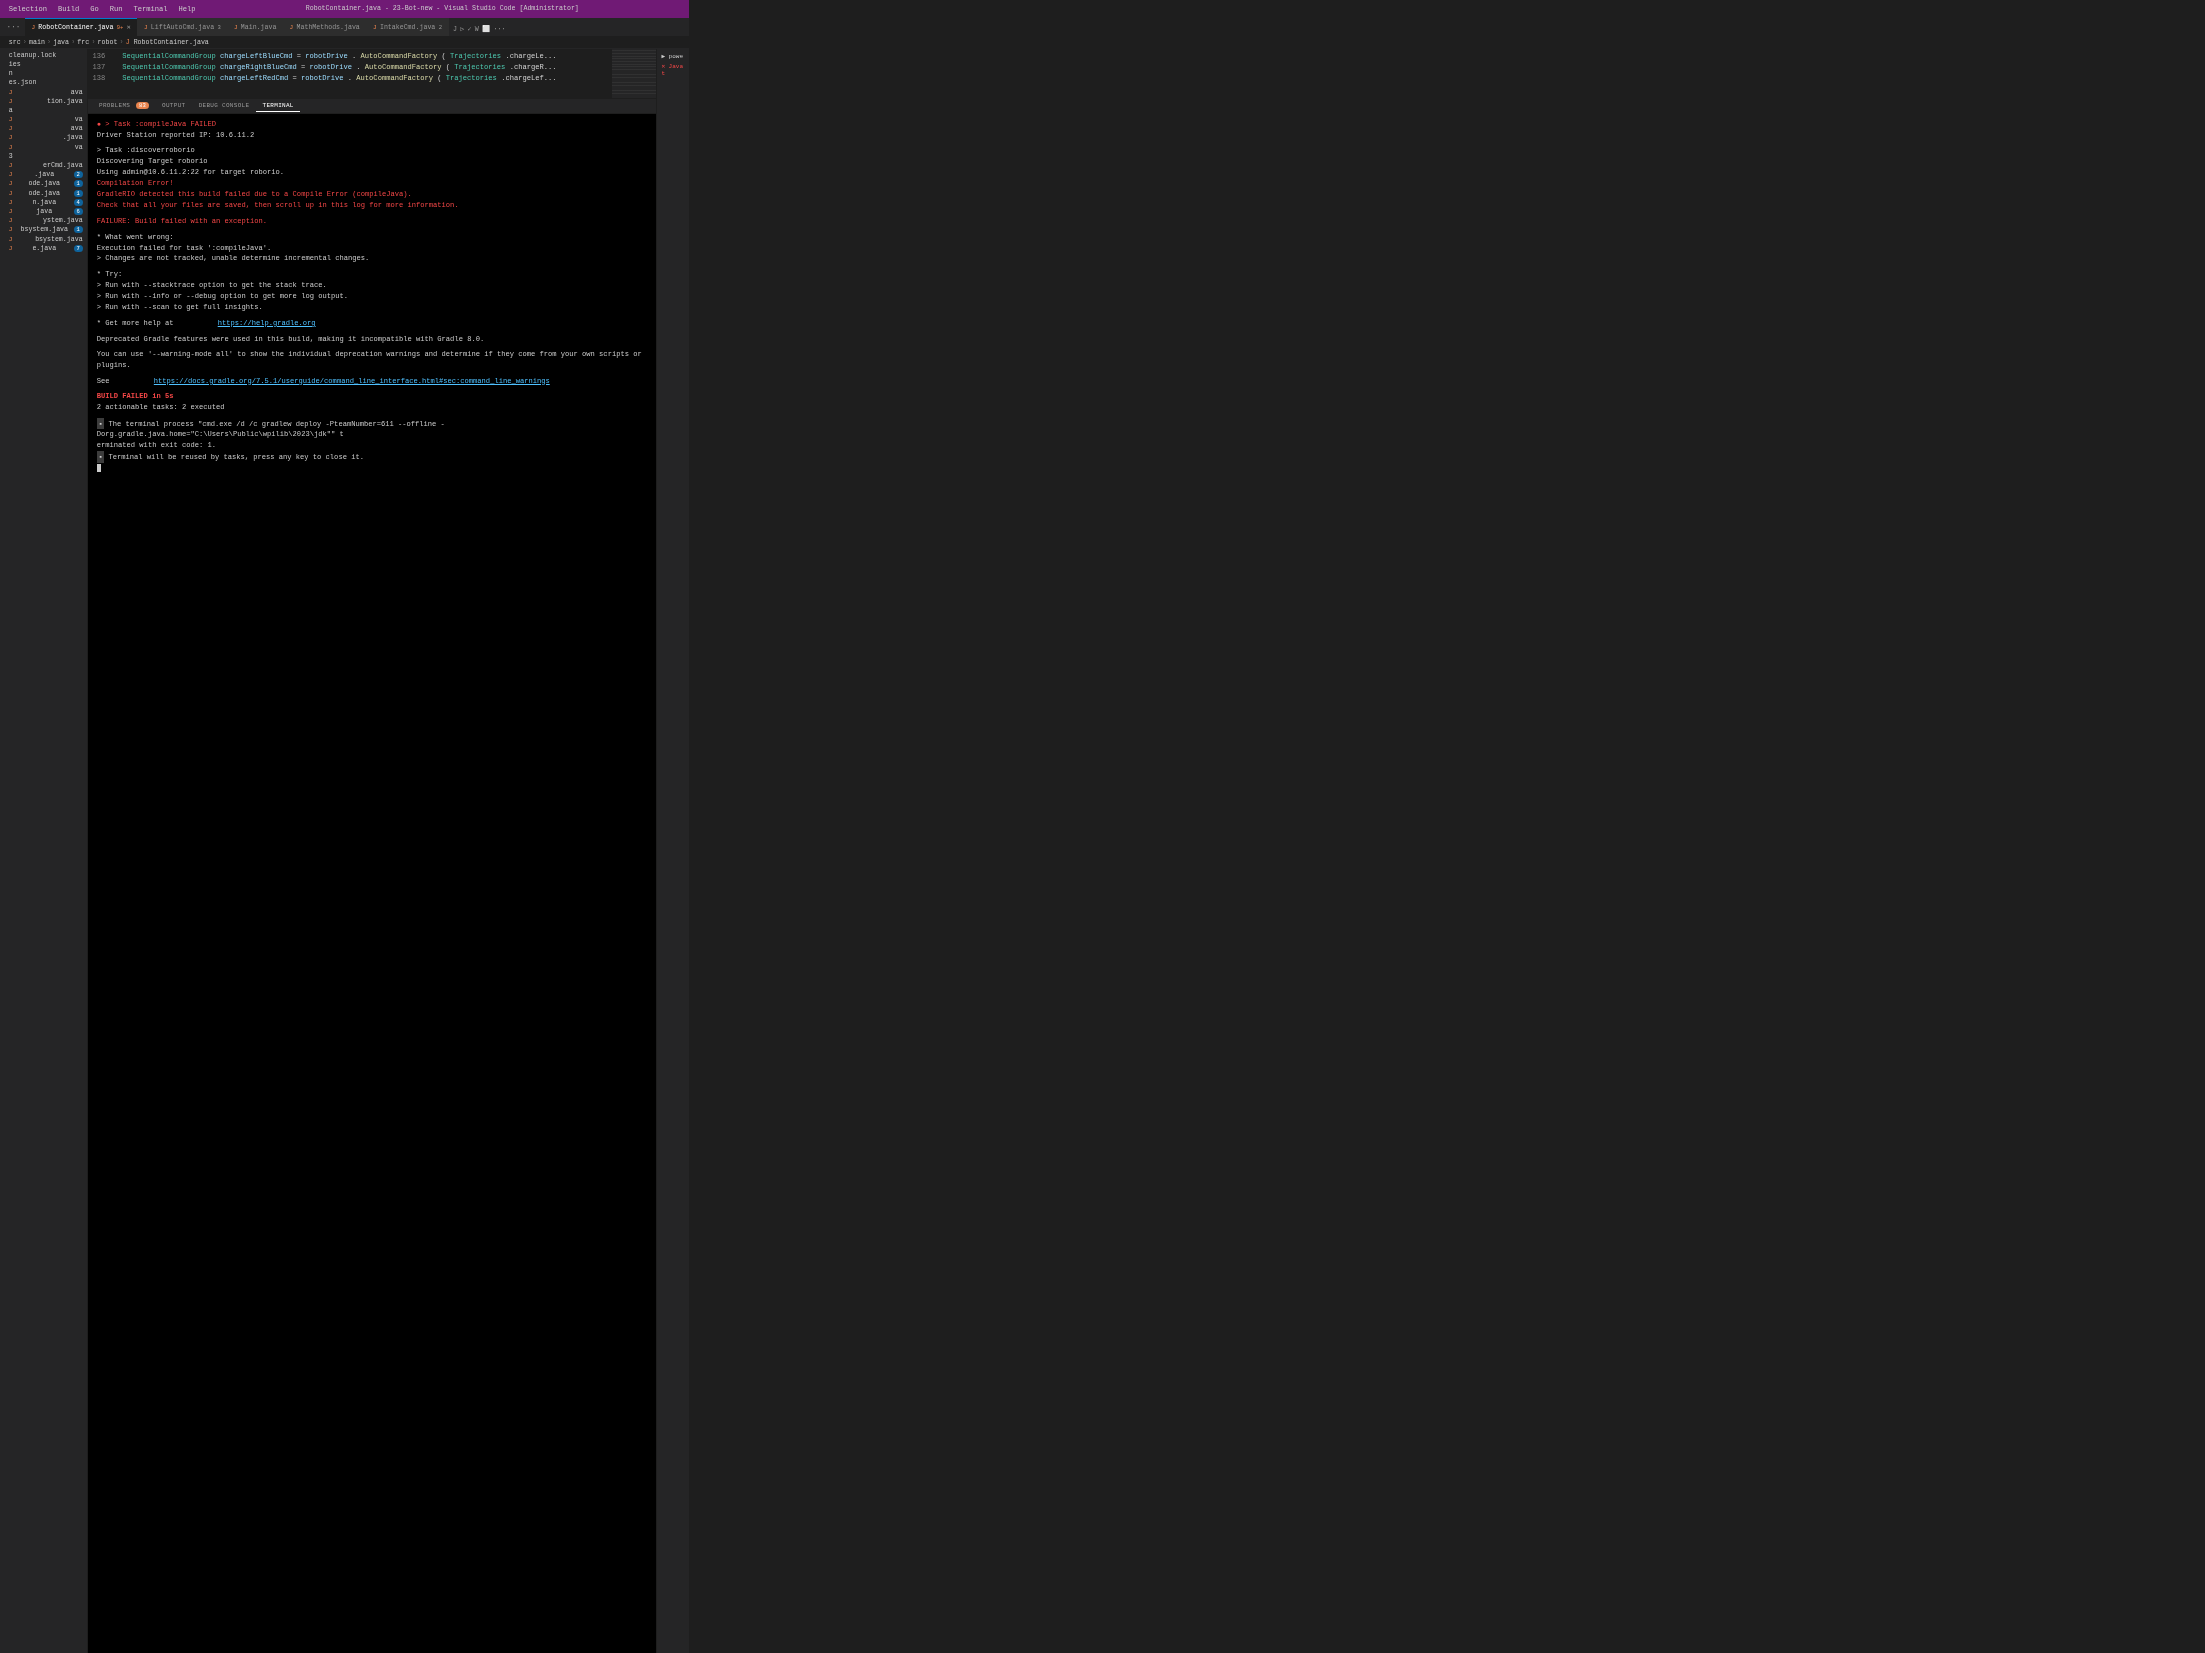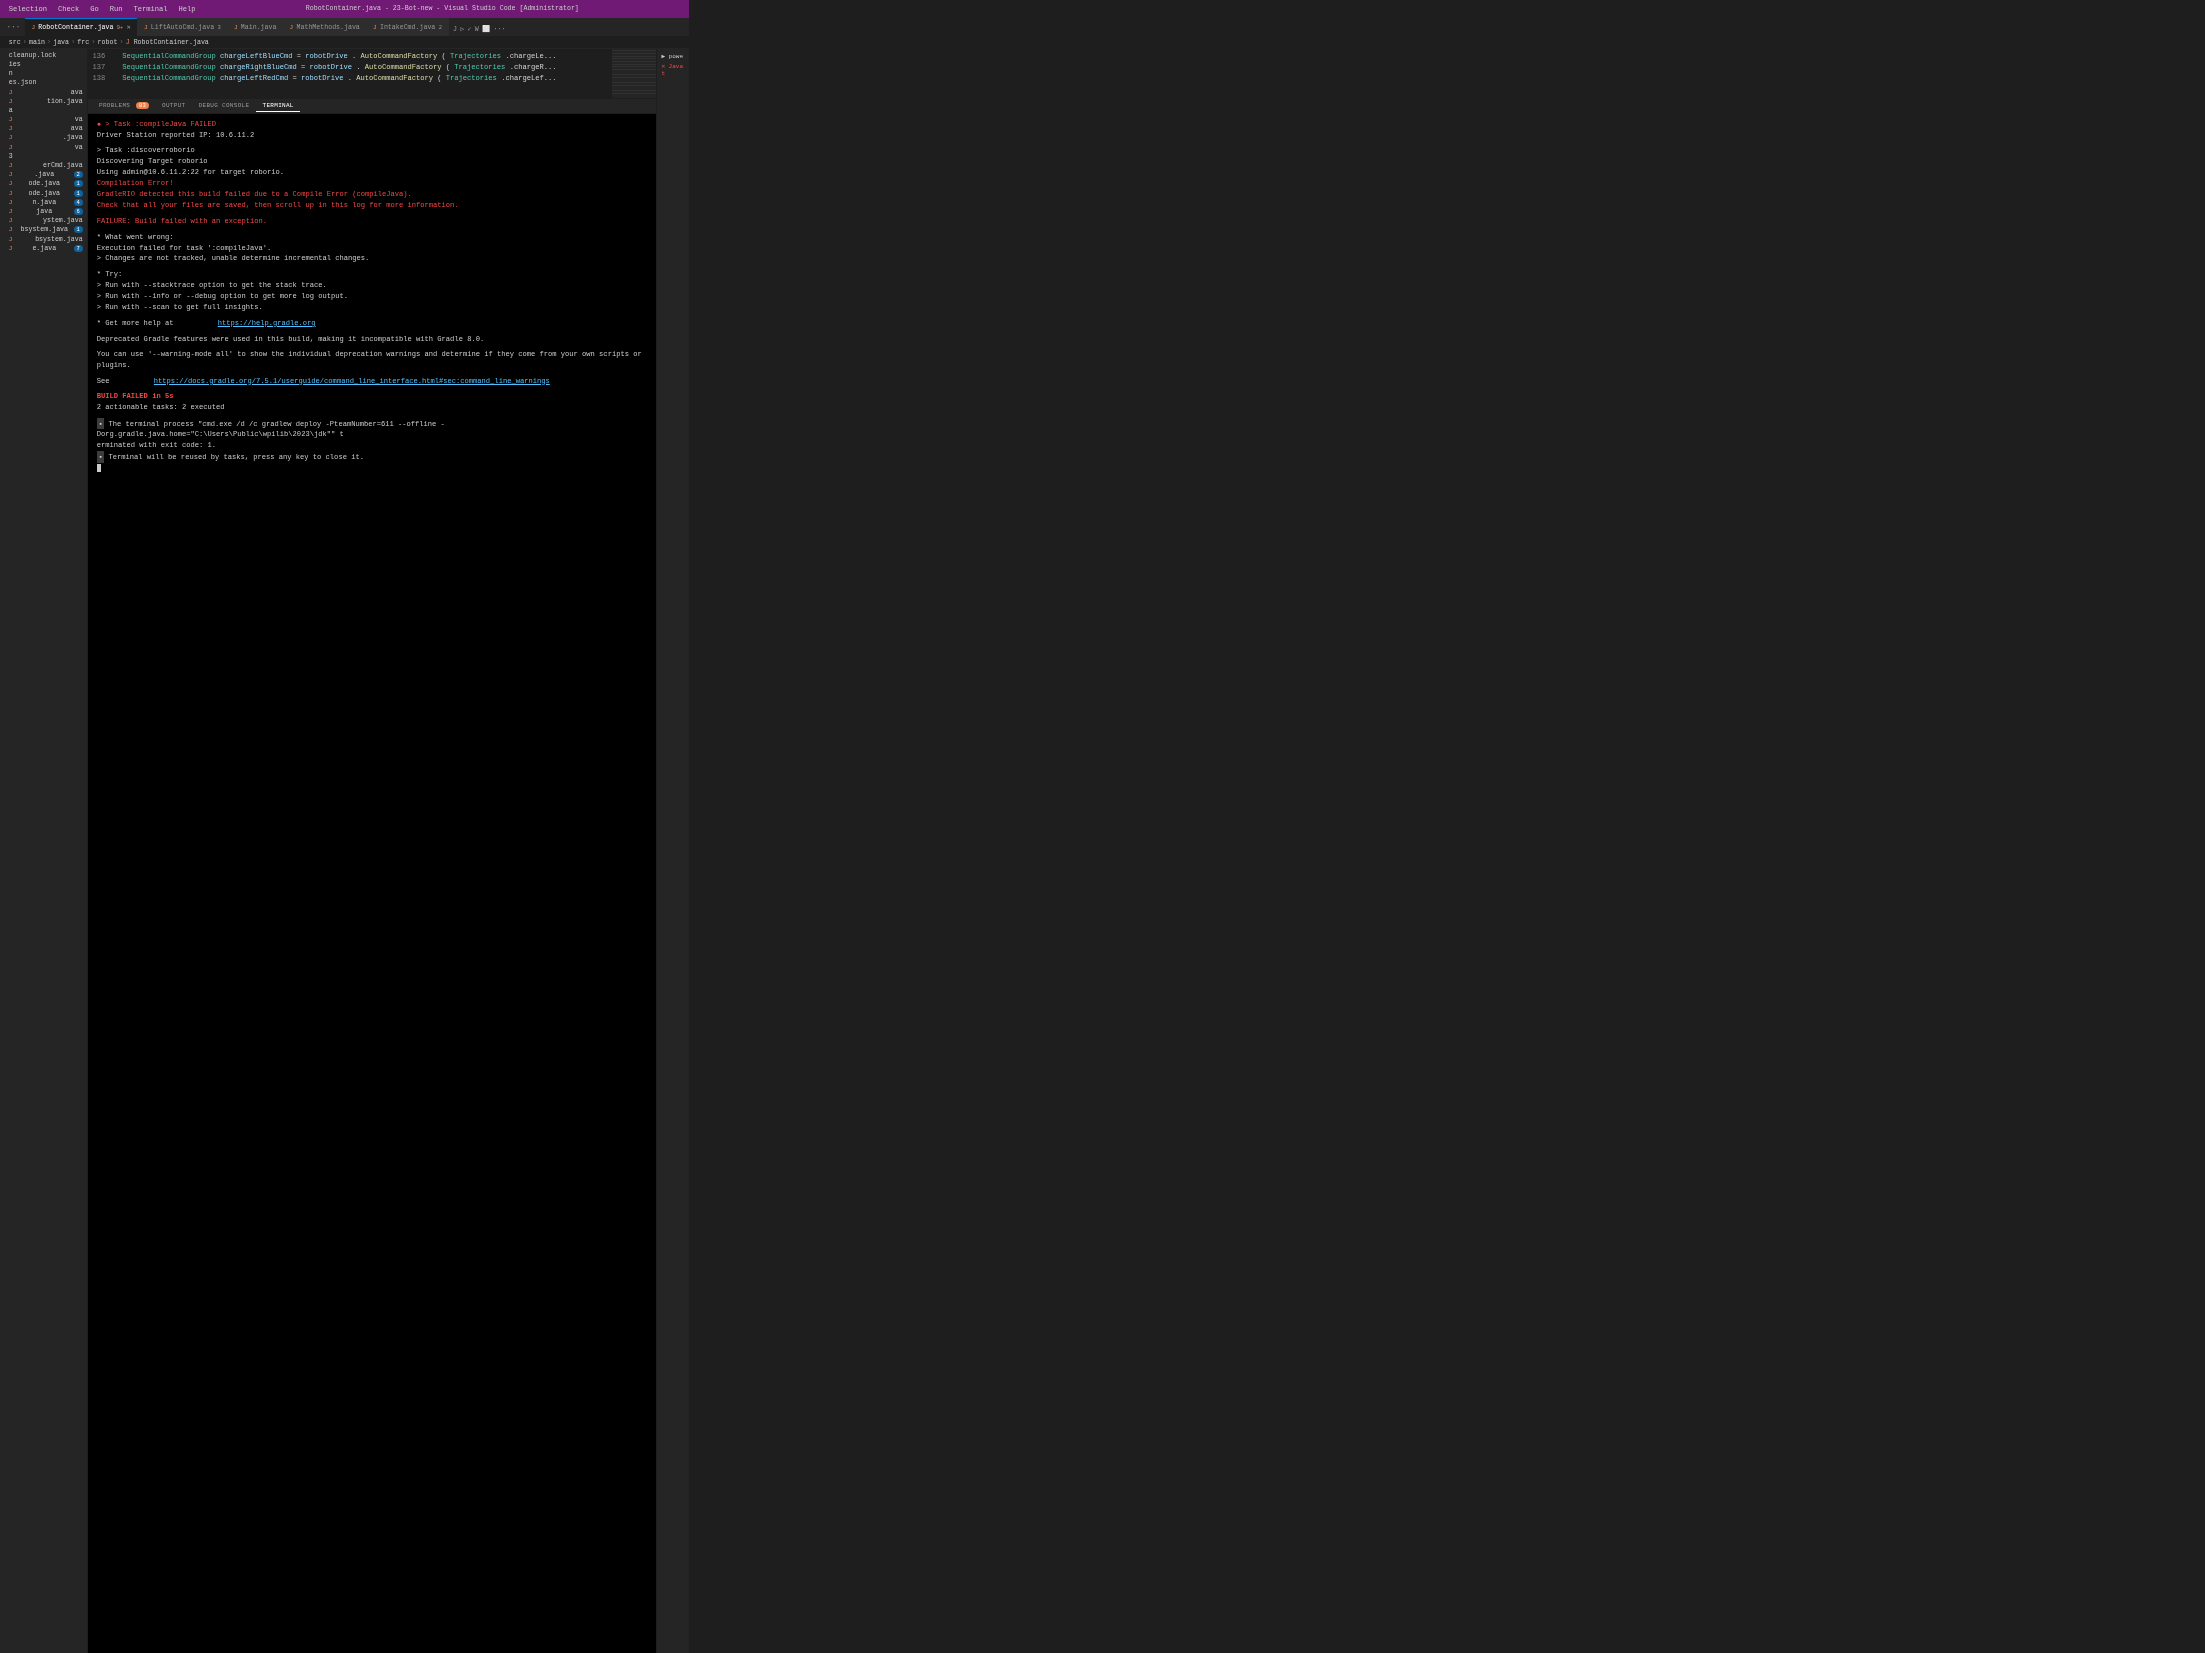--- a/index.html
+++ b/index.html
@@ -244,21 +244,21 @@
       align-items: center;
       gap: 2.2px;
     }
   </style>
 </head>
 <body>
 
 <div class="title-bar">
   <div class="menu-items">
     <div class="menu-item">Selection</div>
-    <div class="menu-item">Check</div>
+    <div class="menu-item">Build</div>
     <div class="menu-item">Go</div>
     <div class="menu-item">Run</div>
     <div class="menu-item">Terminal</div>
     <div class="menu-item">Help</div>
   </div>
   <div class="title-text">RobotContainer.java - 23-Bot-new - Visual Studio Code [Administrator]</div>
 </div>
 
 <div class="tab-bar">
   <div class="tab-ellipsis">···</div>

